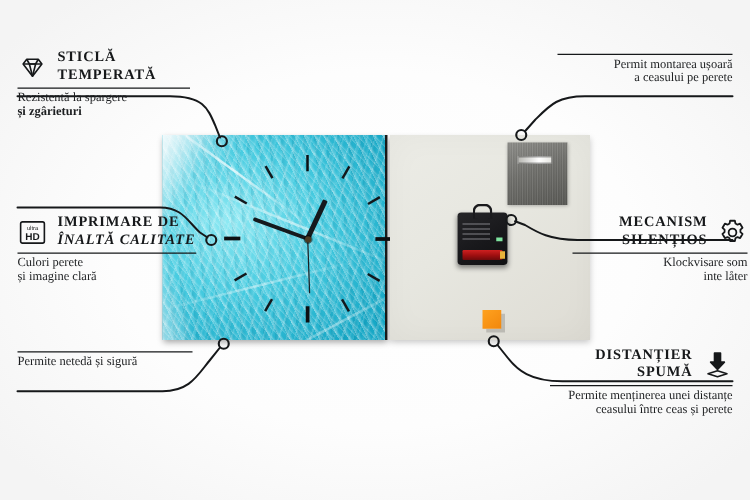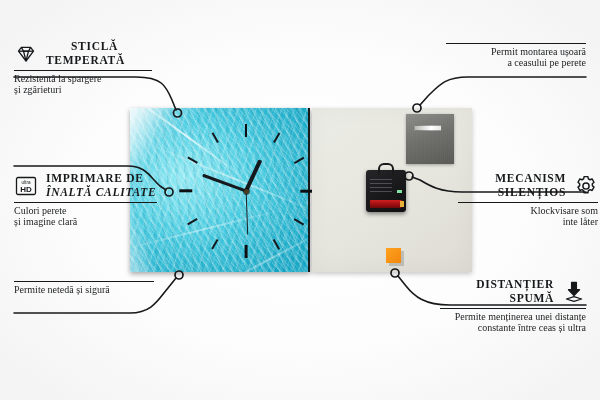--- a/index.html
+++ b/index.html
@@ -230,27 +230,27 @@
       <span class="ico">
         <svg viewBox="0 0 24 24" fill="none" stroke="currentColor" stroke-width="1.3" stroke-linejoin="round">
           <path d="M4.5 9.2 L7.4 5.4 H16.6 L19.5 9.2 L12 19 Z"></path>
           <path d="M4.5 9.2 H19.5"></path>
             <path d="M7.4 5.4 L9.5 9.2 L12 19"></path>
           <path d="M16.6 5.4 L14.5 9.2 L12 19"></path>
             <path d="M9.5 9.2 H14.5"></path>
         </svg>
       </span>
       <span>
-        <span class="co-title" style="display:block;margin-left:25px;">STICLĂ</span>
+        <span class="co-title" style="display:block;">STICLĂ</span>
         <span class="co-title" style="display:block;">TEMPERATĂ</span>
       </span>
     </div>
     <div class="co-rule" style="width:138px;"></div>
     <div class="co-desc">Rezistentă la spargere</div>
-    <div class="co-desc" style="margin-top:0;">și zgârieturi</div>
+    <div class="co-desc" style="margin-top:0;font-weight:bold;">și zgârieturi</div>
   </div>
 
   <div class="callout left" style="left:14px; top:172px; width:178px;">
     <div class="co-head">
       <span class="ico">
         <svg viewBox="0 0 24 24" fill="none" stroke="currentColor" stroke-width="1.3">
           <rect x="2.5" y="3.5" width="19" height="17" rx="1.5"></rect>
           <text x="12" y="10.4" font-family="Liberation Sans, sans-serif" font-size="4.6" fill="currentColor" stroke="none" text-anchor="middle">ultra</text>
           <text x="12" y="18" font-family="Liberation Sans, sans-serif" font-size="8" font-weight="bold" fill="currentColor" stroke="none" text-anchor="middle">HD</text>
         </svg>
@@ -303,16 +303,16 @@
       </span>
       <span class="ico">
         <svg viewBox="0 0 24 24" fill="none" stroke="currentColor" stroke-width="1.3" stroke-linejoin="round">
           <path d="M9.6 2.5 h4.8 v7.2 h3.1 L12 15.6 L6.5 9.7 h3.1 Z" fill="currentColor"></path>
           <path d="M12 16.6 L19.6 19 L12 21.4 L4.4 19 Z"></path>
         </svg>
       </span>
     </div>
     <div class="co-rule" style="width:146px; margin-left:auto;"></div>
     <div class="co-desc">Permite menținerea unei distanțe</div>
-    <div class="co-desc" style="margin-top:0;">constante între ceas și ultra</div>
+    <div class="co-desc" style="margin-top:0;">ceasului între ceas și perete</div>
   </div>
 
 </div>
 
 </body></html>

